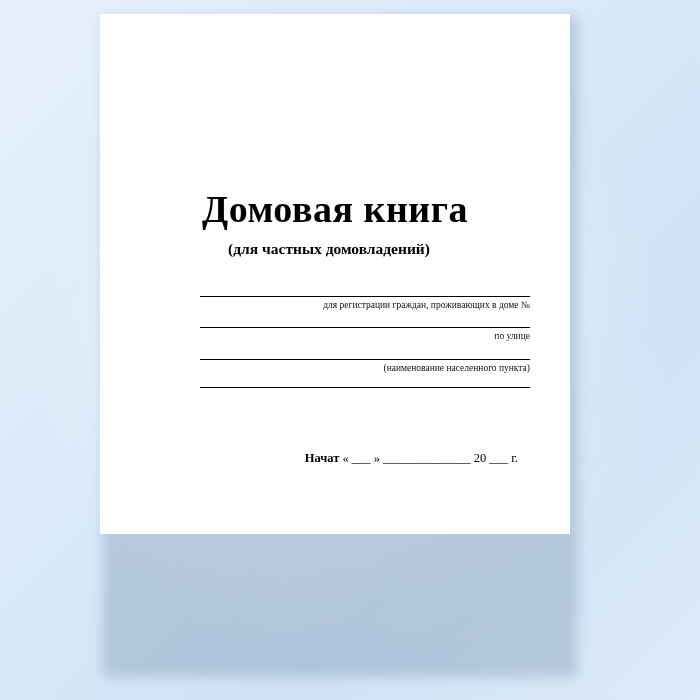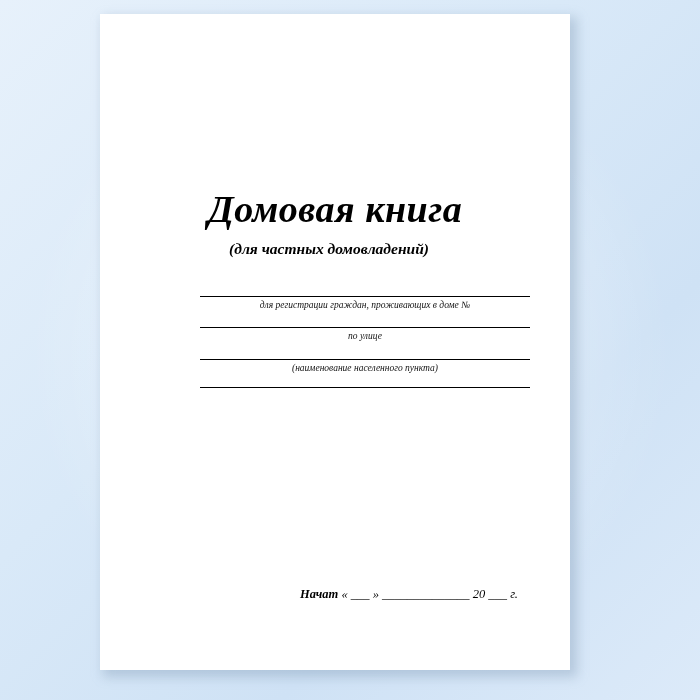--- a/index.html
+++ b/index.html
@@ -35,25 +35,24 @@
     height: 660px;
     background: rgba(90, 120, 150, 0.28);
     filter: blur(6px);
   }
 
   #book-cover {
     position: absolute;
     left: 100px;
     top: 14px;
     width: 470px;
-    height: 656px;
+    height: 520px;
     background: #ffffff;
     box-sizing: border-box;
     overflow: hidden;
-    font-style: italic;
   }
 
   .title-block {
     position: absolute;
     left: 0;
     right: 0;
     top: 176px;
     text-align: center;
   }
   .main-title {
@@ -82,21 +81,21 @@
   .field-row {
     position: relative;
     margin-bottom: 14px;
   }
   .rule {
     height: 0;
     border-top: 1.4px solid #000000;
     width: 100%;
   }
   .caption {
-    text-align: center;
+    text-align: right;
     font-family: "Liberation Serif", serif;
     font-size: 9.5px;
     color: #111111;
     margin-top: 3px;
     line-height: 1.1;
   }
   .field-row.last .rule {
     margin-top: 0;
   }
   .spacer-rule {

